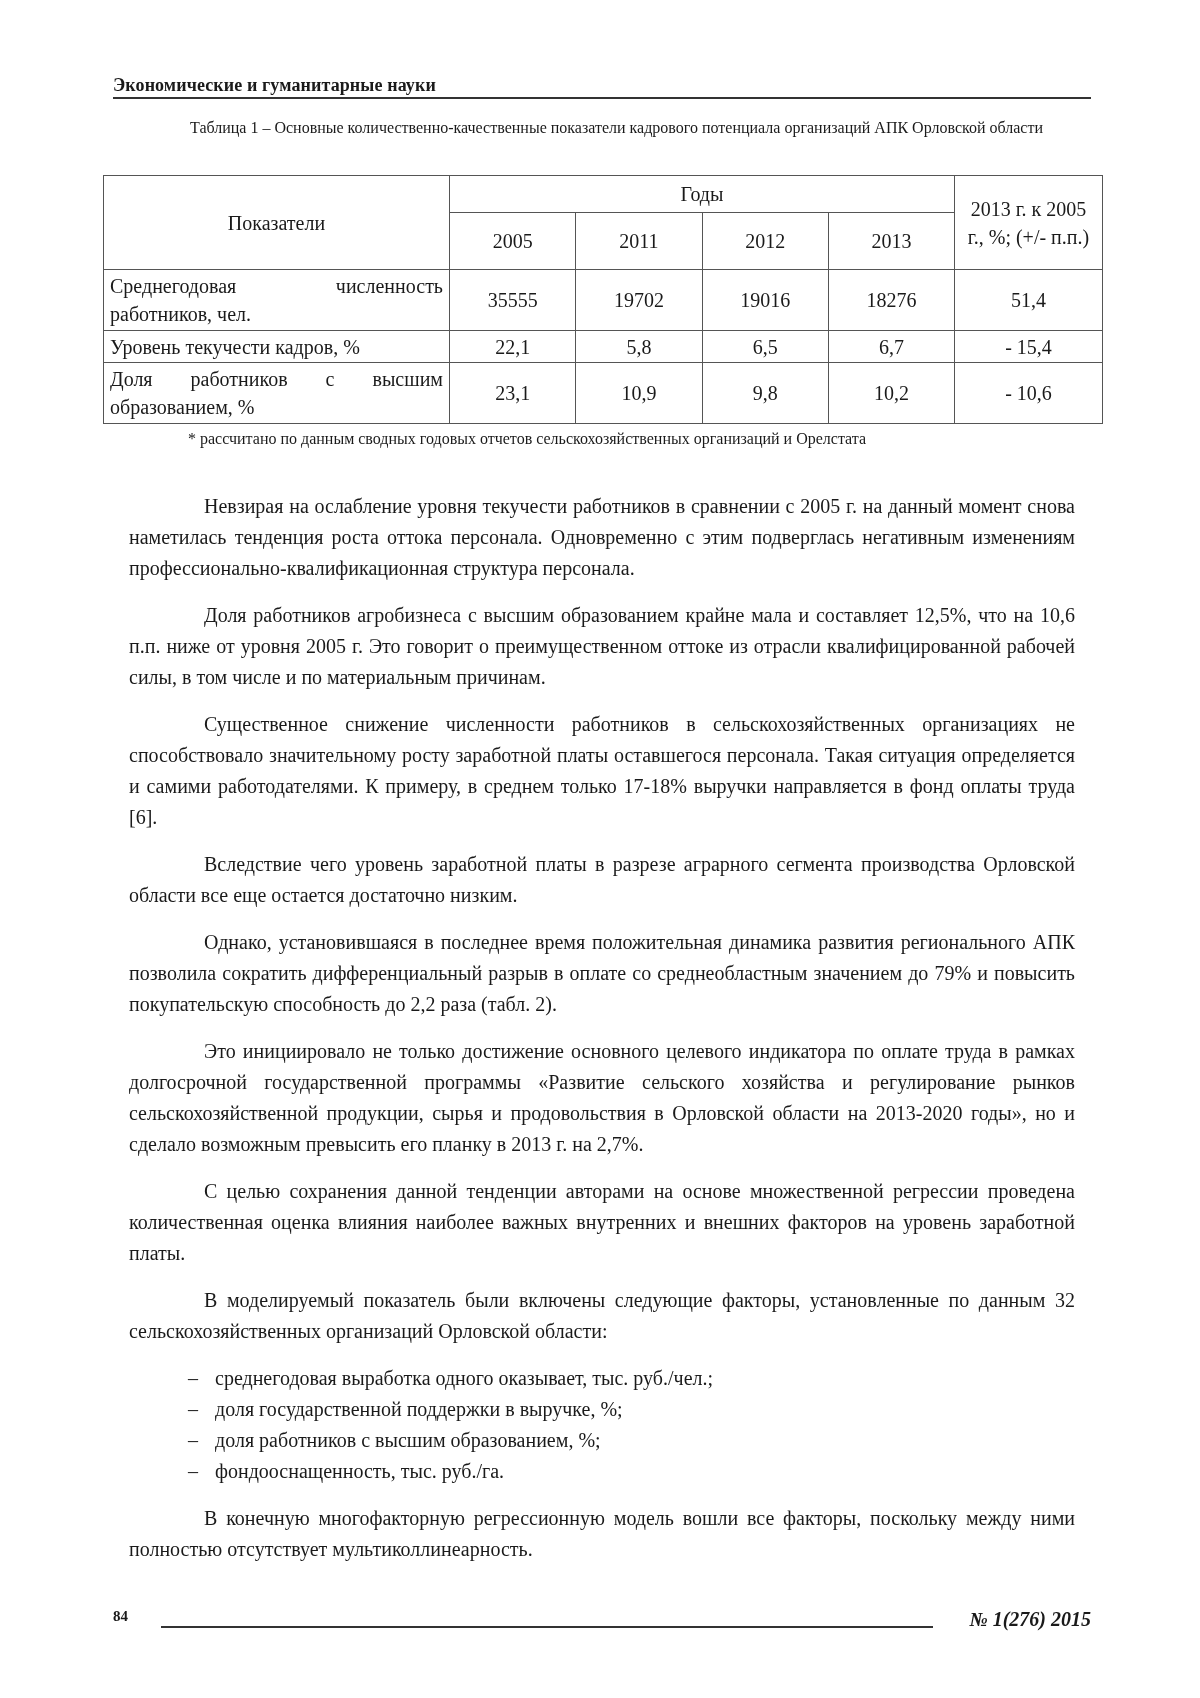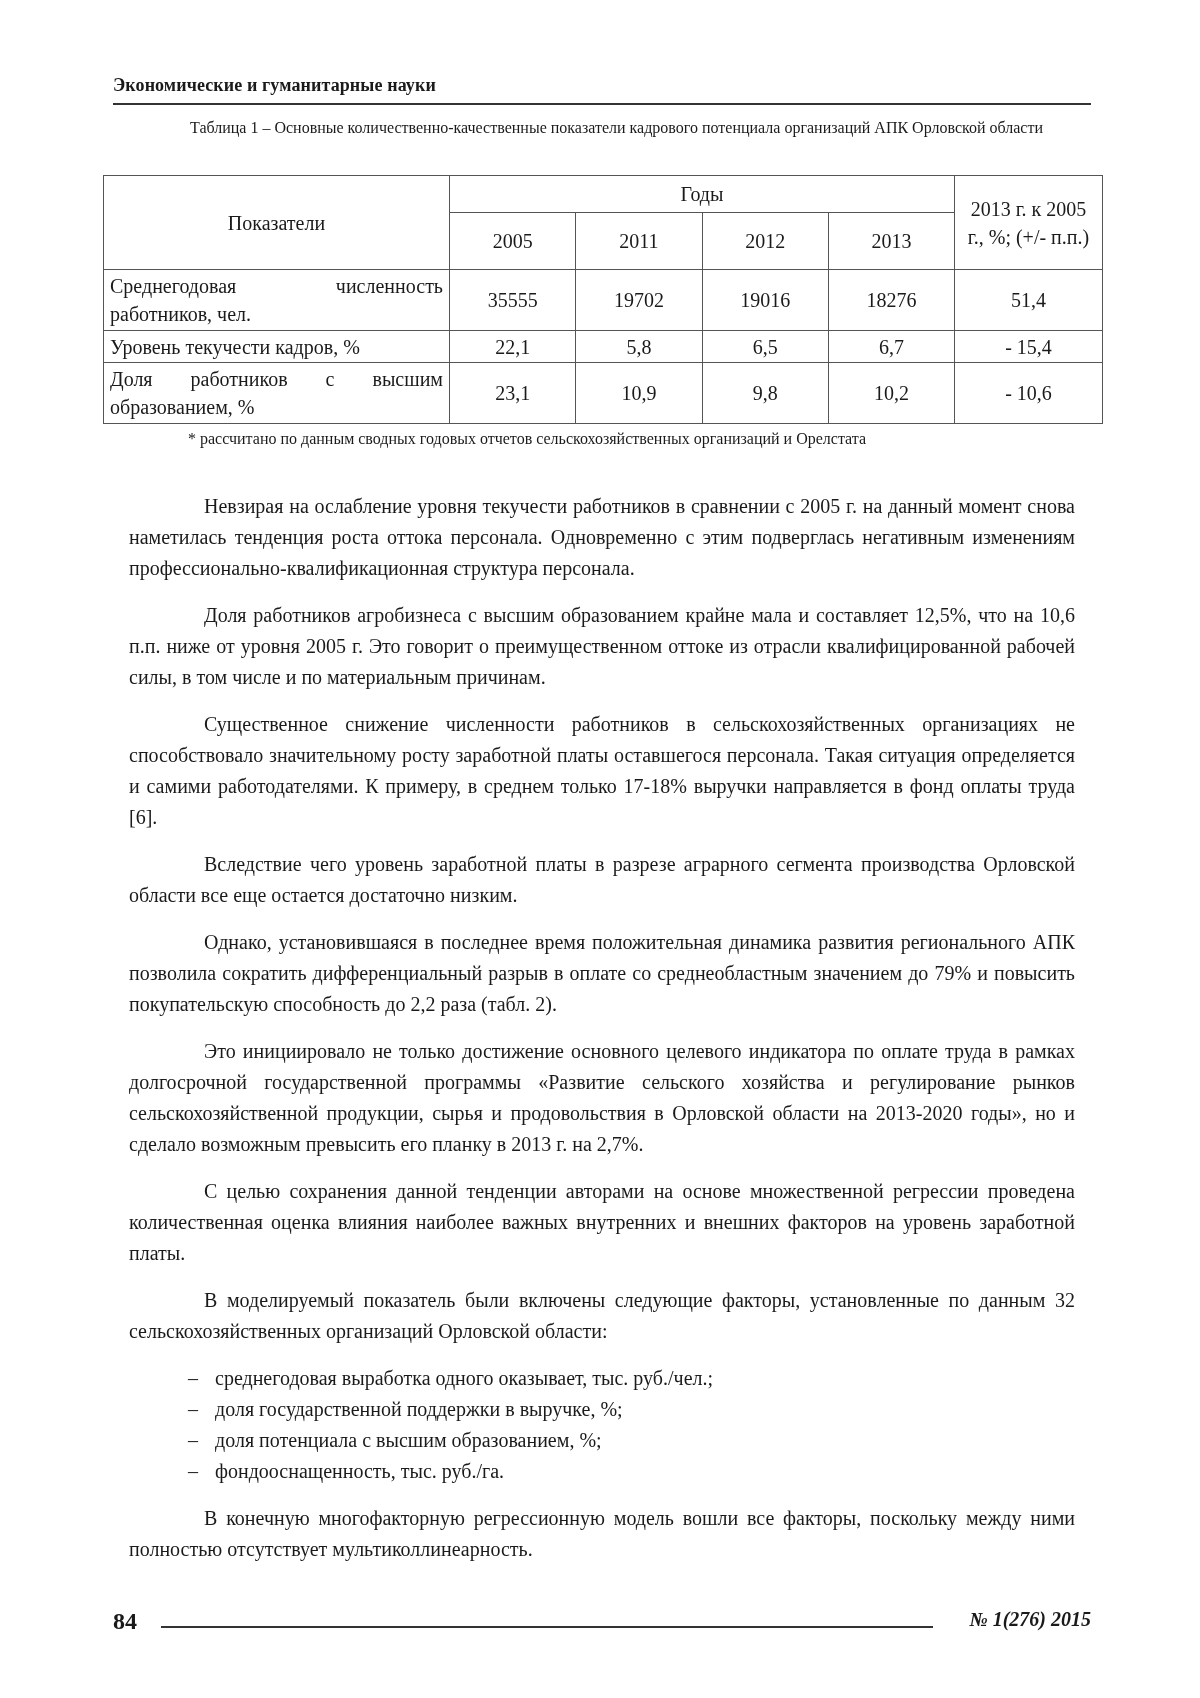--- a/index.html
+++ b/index.html
@@ -1,41 +1,41 @@
 <!DOCTYPE html>
 <html><head>
 <meta charset="utf-8">
 <style>
   html, body { margin: 0; padding: 0; background: #ffffff; }
   body { width: 1200px; height: 1698px; position: relative; overflow: hidden;
          font-family: "Liberation Serif", "DejaVu Serif", serif; color: #1a1a1a; }
   .page { position: absolute; left: 113px; top: 0; width: 978px; }
   .running-head { position: absolute; top: 74px; left: 0; width: 978px;
                   font-weight: bold; font-size: 18px; letter-spacing: 0.1px;
-                  border-bottom: 2px solid #333; padding-bottom: 7px; line-height: 22px; }
+                  border-bottom: 2px solid #333; padding-bottom: 1px; line-height: 22px; }
   .caption { position: absolute; top: 113px; left: 3px; width: 978px;
              font-size: 16px; line-height: 30px; text-align: justify; }
   .caption .indent { display: inline-block; width: 74px; }
   table.t1 { position: absolute; top: 175px; left: -10px; width: 1000px;
              border-collapse: collapse; font-size: 20px; }
   table.t1 td { border: 1.5px solid #555; padding: 0 6px; line-height: 28px; text-align: center; vertical-align: middle; }
   table.t1 td.label { text-align: justify; text-align-last: left; width: 333px; }
   .hdr-row1 td { height: 36px; }
   .hdr-row2 td { height: 56px; }
   .r1 td { height: 60px; }
   .r2 td { height: 31px; }
   .r3 td { height: 60px; }
   .note { position: absolute; top: 430px; left: 75px; font-size: 16px; white-space: nowrap; }
   .body { position: absolute; top: 475px; left: 0; width: 978px; font-size: 20px; line-height: 31px; }
   .body p { margin: 16px; text-indent: 75px; text-align: justify; }
   .body ul { list-style: none; margin: 0; padding: 0 0 0 75px; }
   .body li { position: relative; padding-left: 27px; }
   .body li .dash { position: absolute; left: 0; top: 0; }
   .footer { position: absolute; top: 1608px; left: 0; width: 978px; height: 30px; }
-  .footer .pgnum { position: absolute; left: 0; top: 0; font-weight: bold; font-size: 24px; }
+  .footer .pgnum { position: absolute; left: 0; top: 0; font-weight: bold; font-size: 15px; }
   .footer .rule { position: absolute; left: 48px; right: 158px; top: 18px; border-top: 2px solid #333; }
   .footer .issue { position: absolute; right: 0; top: 0; font-weight: bold; font-style: italic; font-size: 20px; text-align: right; }
 </style>
 </head>
 <body>
 
 <div class="page">
 
   <div class="running-head">Экономические и гуманитарные науки</div>
 
@@ -88,21 +88,21 @@
     <p>Доля работников агробизнеса с высшим образованием крайне мала и составляет 12,5%, что на 10,6 п.п. ниже от уровня 2005 г. Это говорит о преимущественном оттоке из отрасли квалифицированной рабочей силы, в том числе и по материальным причинам.</p>
     <p>Существенное снижение численности работников в сельскохозяйственных организациях не способствовало значительному росту заработной платы оставшегося персонала. Такая ситуация определяется и самими работодателями. К примеру, в среднем только 17-18% выручки направляется в фонд оплаты труда [6].</p>
     <p>Вследствие чего уровень заработной платы в разрезе аграрного сегмента производства Орловской области все еще остается достаточно низким.</p>
     <p>Однако, установившаяся в последнее время положительная динамика развития регионального АПК позволила сократить дифференциальный разрыв в оплате со среднеобластным значением до 79% и повысить покупательскую способность до 2,2 раза (табл. 2).</p>
     <p>Это инициировало не только достижение основного целевого индикатора по оплате труда в рамках долгосрочной государственной программы «Развитие сельского хозяйства и регулирование рынков сельскохозяйственной продукции, сырья и продовольствия в Орловской области на 2013-2020 годы», но и сделало возможным превысить его планку в 2013 г. на 2,7%.</p>
     <p>С целью сохранения данной тенденции авторами на основе множественной регрессии проведена количественная оценка влияния наиболее важных внутренних и внешних факторов на уровень заработной платы.</p>
     <p>В моделируемый показатель были включены следующие факторы, установленные по данным 32 сельскохозяйственных организаций Орловской области:</p>
     <ul>
       <li><span class="dash">–</span><span>среднегодовая выработка одного оказывает, тыс. руб./чел.;</span></li>
       <li><span class="dash">–</span><span>доля государственной поддержки в выручке, %;</span></li>
-      <li><span class="dash">–</span><span>доля потенциала с высшим образованием, %;</span></li>
+      <li><span class="dash">–</span><span>доля работников с высшим образованием, %;</span></li>
       <li><span class="dash">–</span><span>фондооснащенность, тыс. руб./га.</span></li>
     </ul>
     <p>В конечную многофакторную регрессионную модель вошли все факторы, поскольку между ними полностью отсутствует мультиколлинеарность.</p>
   </div>
 
   <div class="footer">
     <span class="pgnum">84</span>
     <span class="rule"></span>
     <span class="issue">№ 1(276) 2015</span>
   </div>

